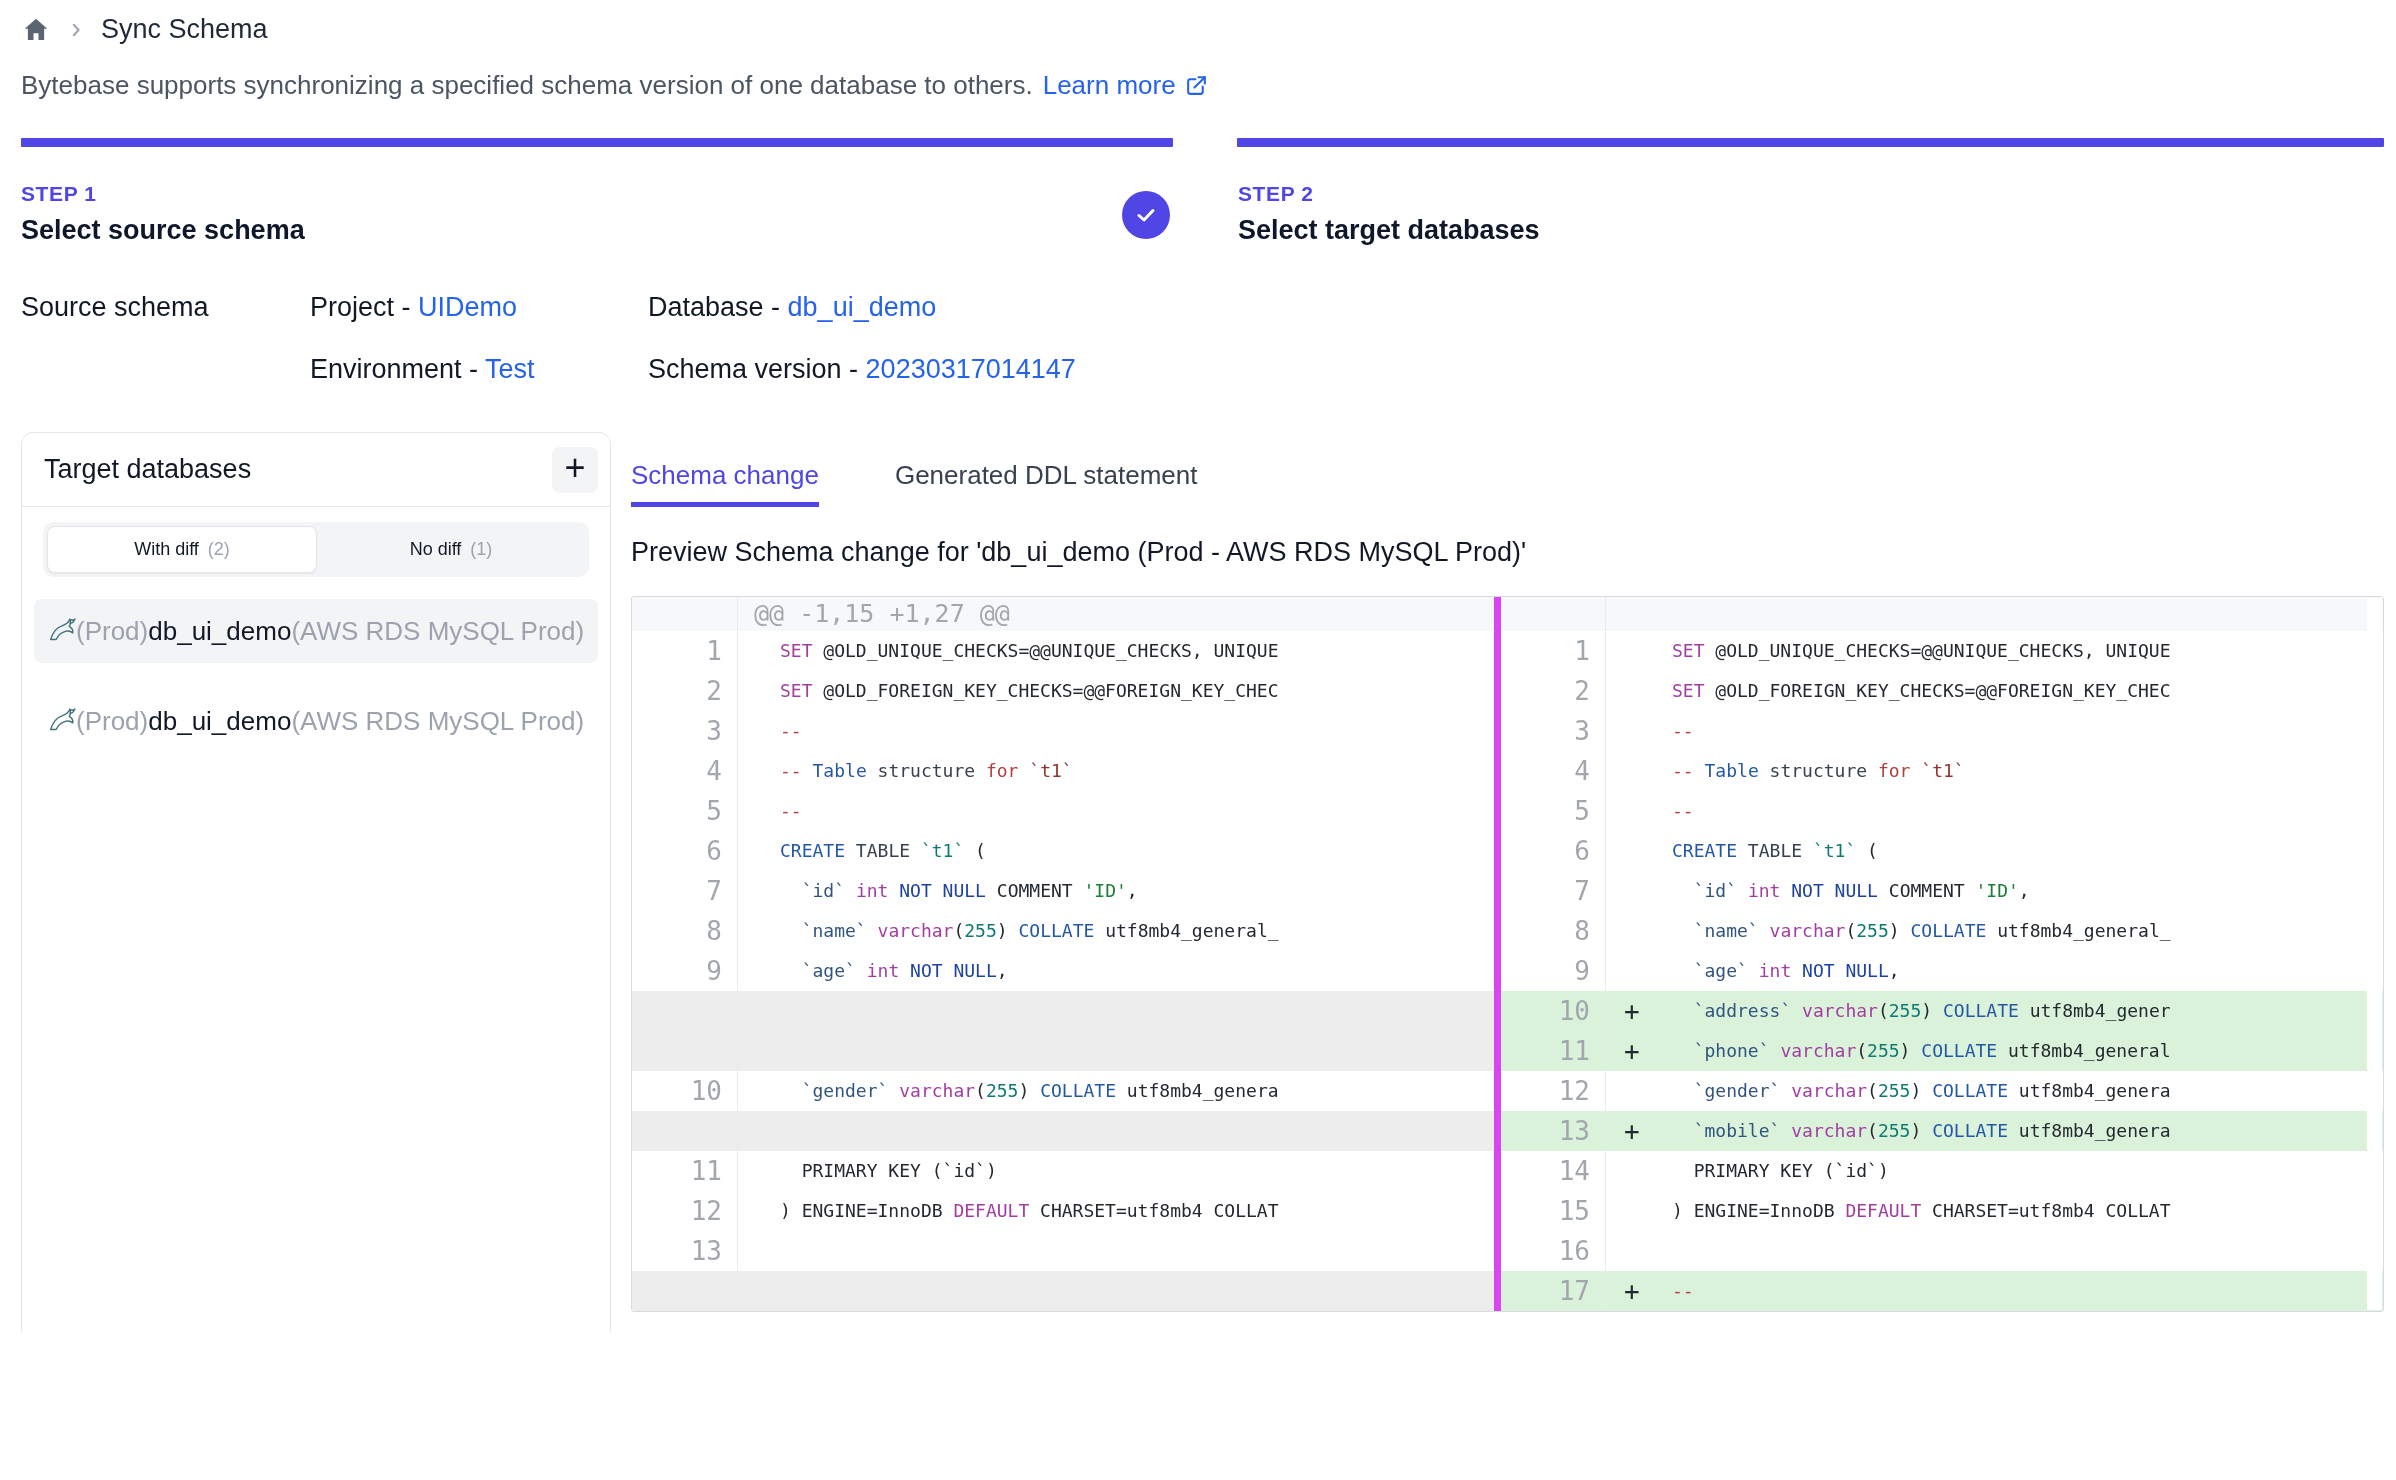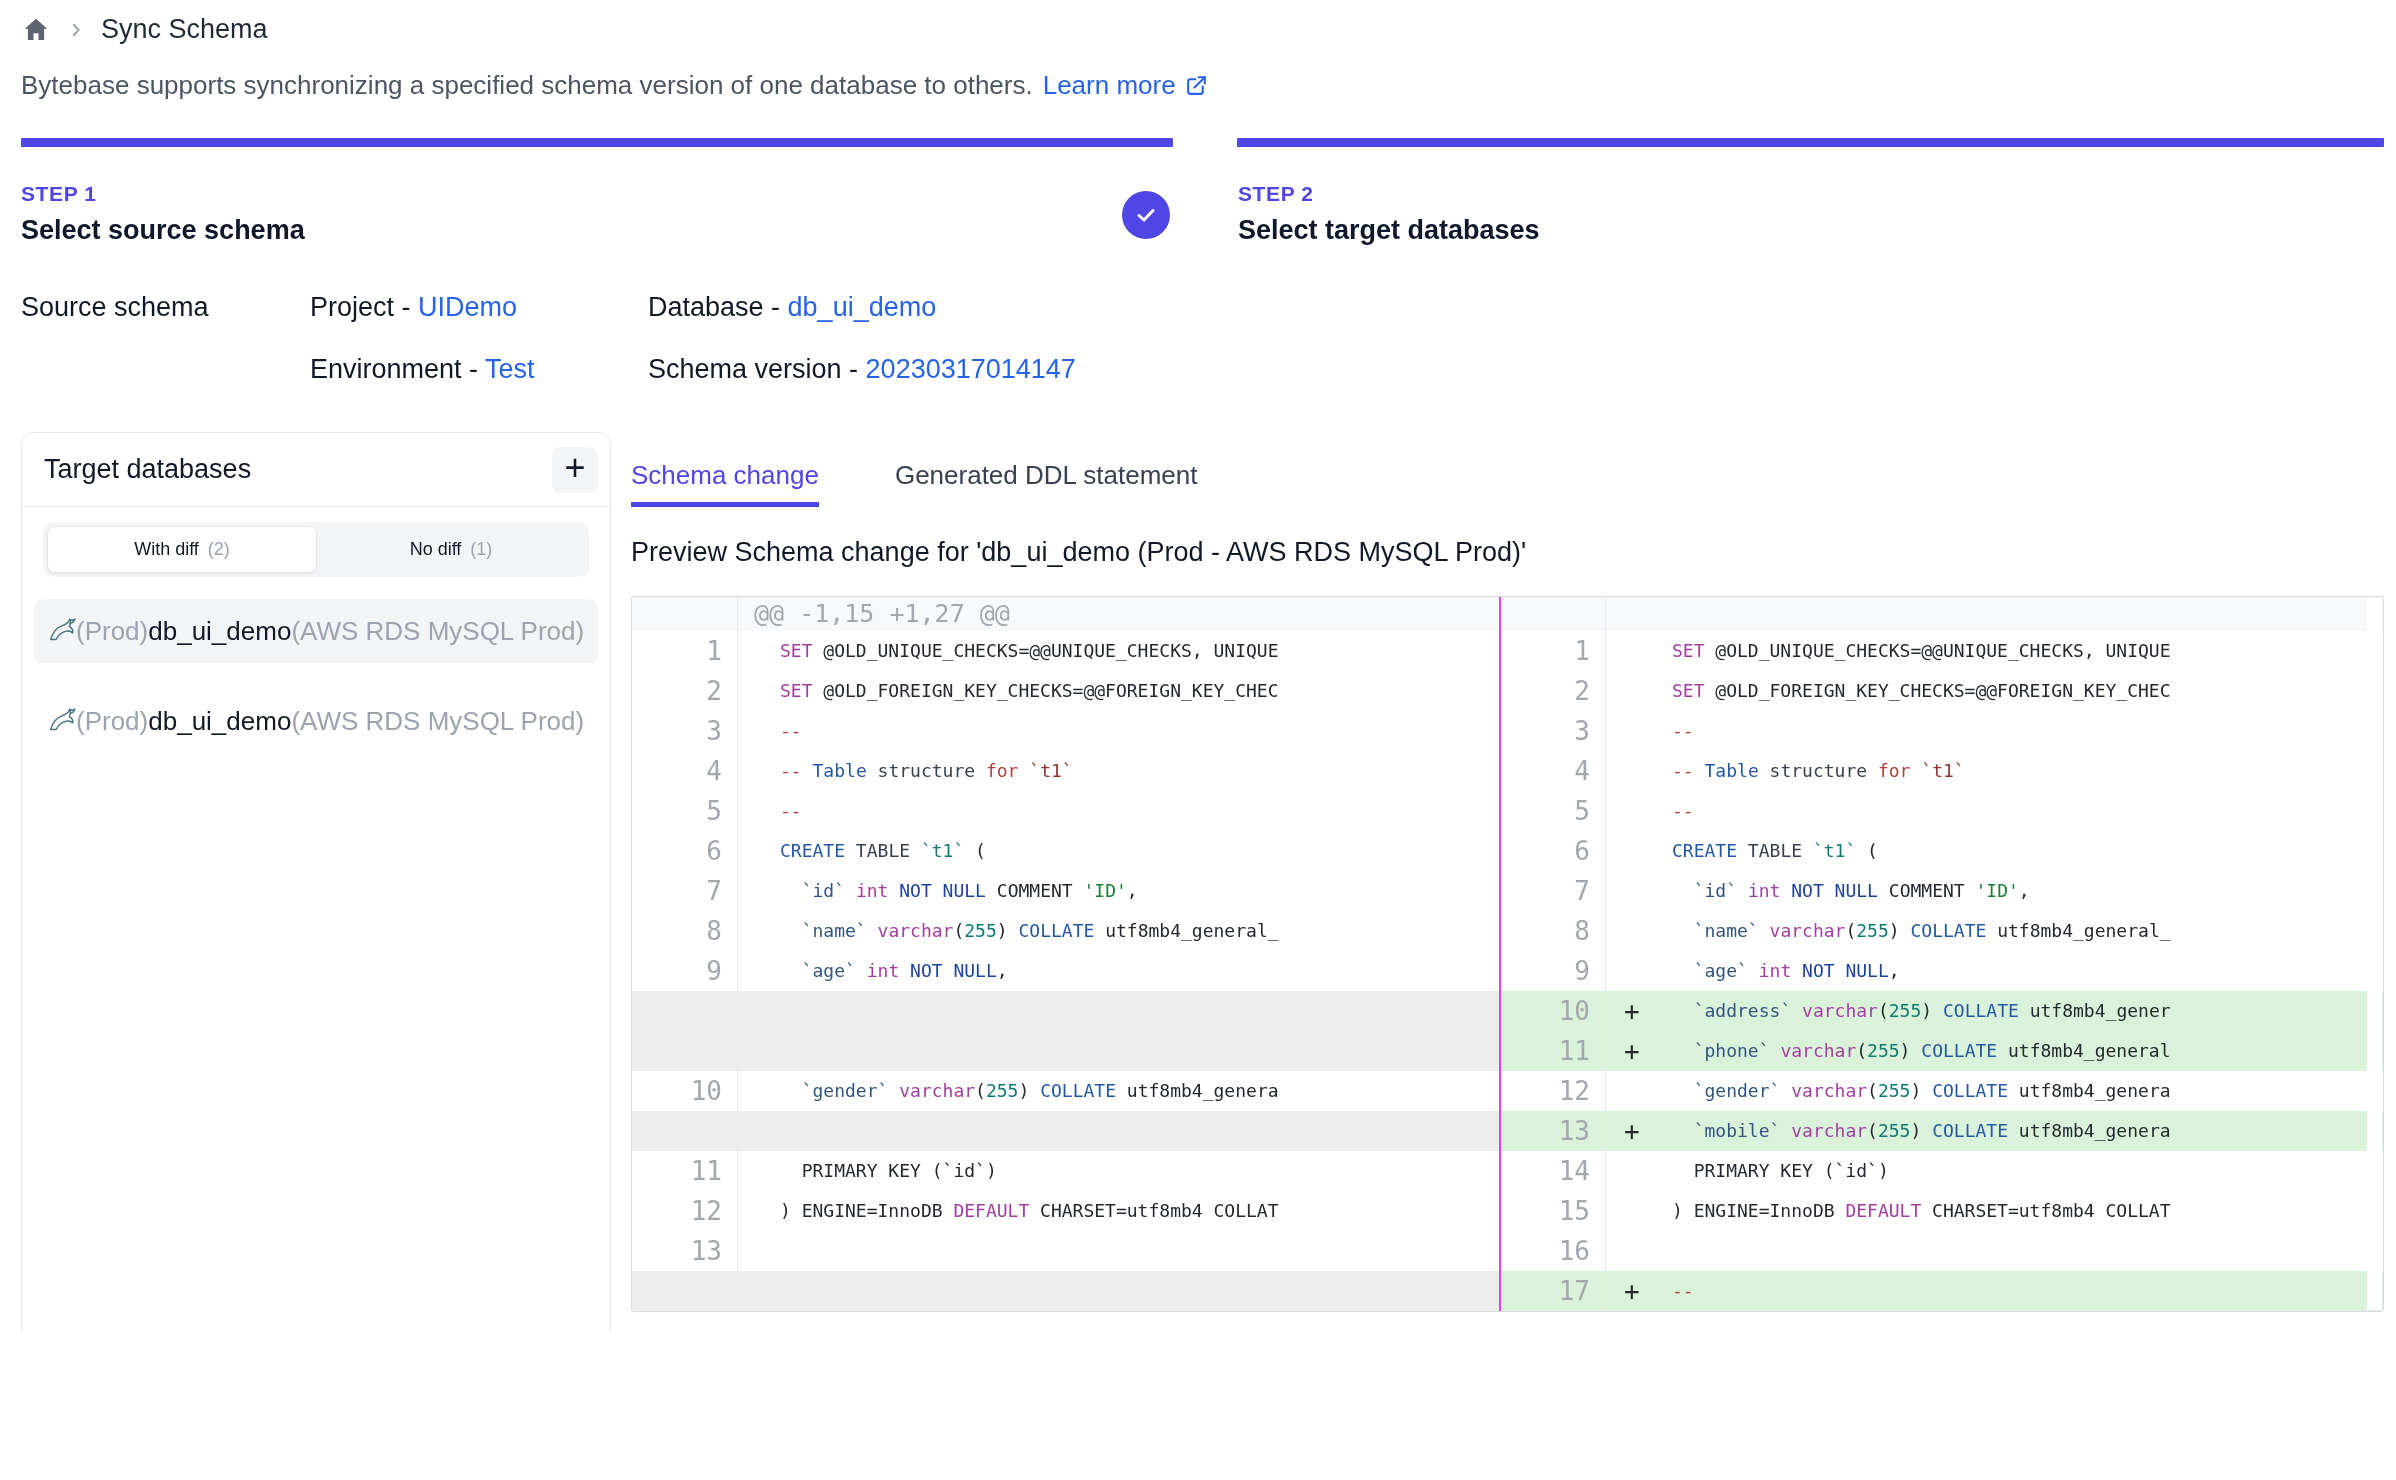--- a/index.html
+++ b/index.html
@@ -57,21 +57,21 @@
   .ptab { color:#374151; padding-bottom:11px; border-bottom:5px solid transparent; }
   .ptab.active { color:#4f46e5; border-bottom-color:#4f46e5; }
   .pTitle { position:absolute; left:631px; top:537px; font-size:27px; color:#111827; }
 
   
   .diff { position:absolute; left:631px; top:596px; width:1753px; height:716px; border:1px solid #d7dadf; border-radius:3px; overflow:hidden; background:#fff; font-family:"DejaVu Sans Mono", monospace; }
   .drow { display:flex; height:40px; }
   .hrow { height:34px; }
   .hrow > div { background:#f7f8f9; }
   .dg  { width:106px; border-right:1px solid #e9ebee; flex:none; }
-  .dc  { width:763px; border-right:2px solid #d946ef; flex:none; padding-left:42px; overflow:hidden; }
+  .dc  { width:763px; border-right:7px solid #d946ef; flex:none; padding-left:42px; overflow:hidden; }
   .dg2 { width:105px; border-right:1px solid #e9ebee; flex:none; }
   .dc2 { flex:1; padding-left:18px; display:flex; overflow:hidden; }
   .hrow .dc { padding-left:16px; color:#a2a7ae; font-size:25px; line-height:34px; white-space:pre; }
   .num { display:block; font-size:26px; line-height:40px; color:#a2a7ae; text-align:right; padding-right:15px; }
   .code { font-size:18px; line-height:40px; white-space:pre; color:#24292f; }
   .marker { flex:none; width:48px; font-size:26px; line-height:40px; color:#24292f; }
   .ph  { background:#ededed; }
   .add { background:#daf2da; }
   .scrollstrip { position:absolute; top:1px; right:1px; bottom:1px; width:15px; background:#fff; z-index:3; }
 

